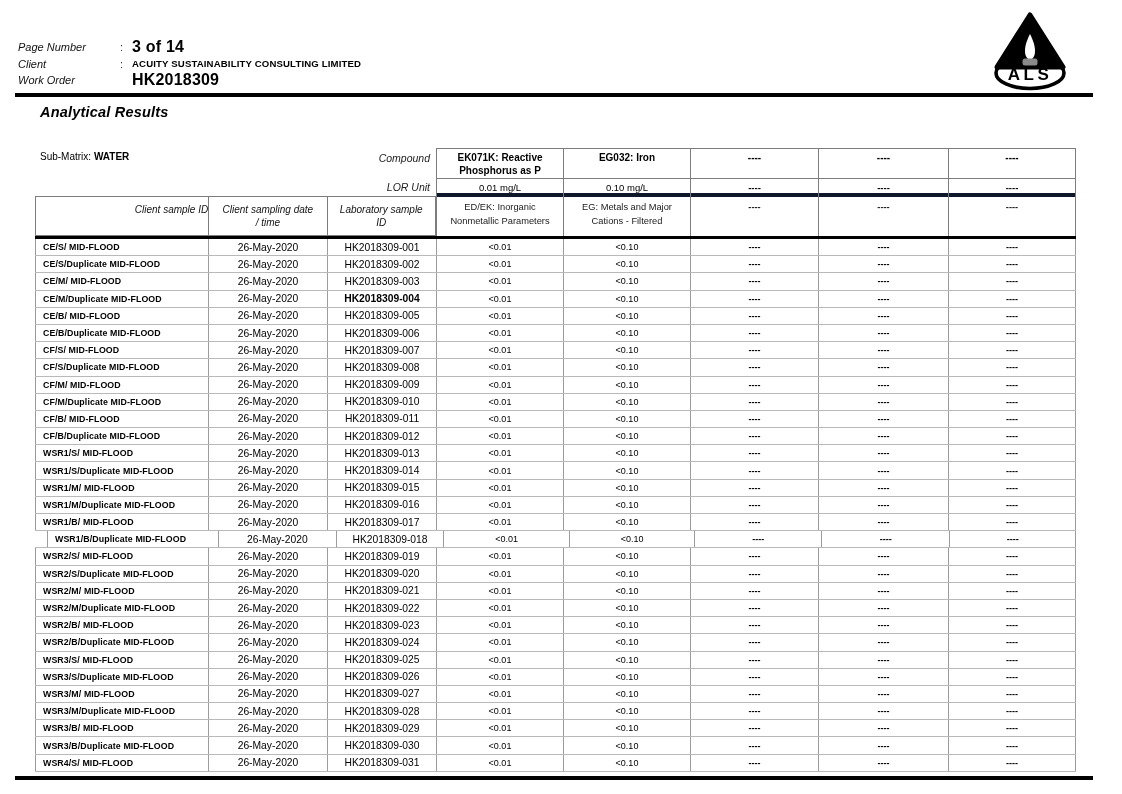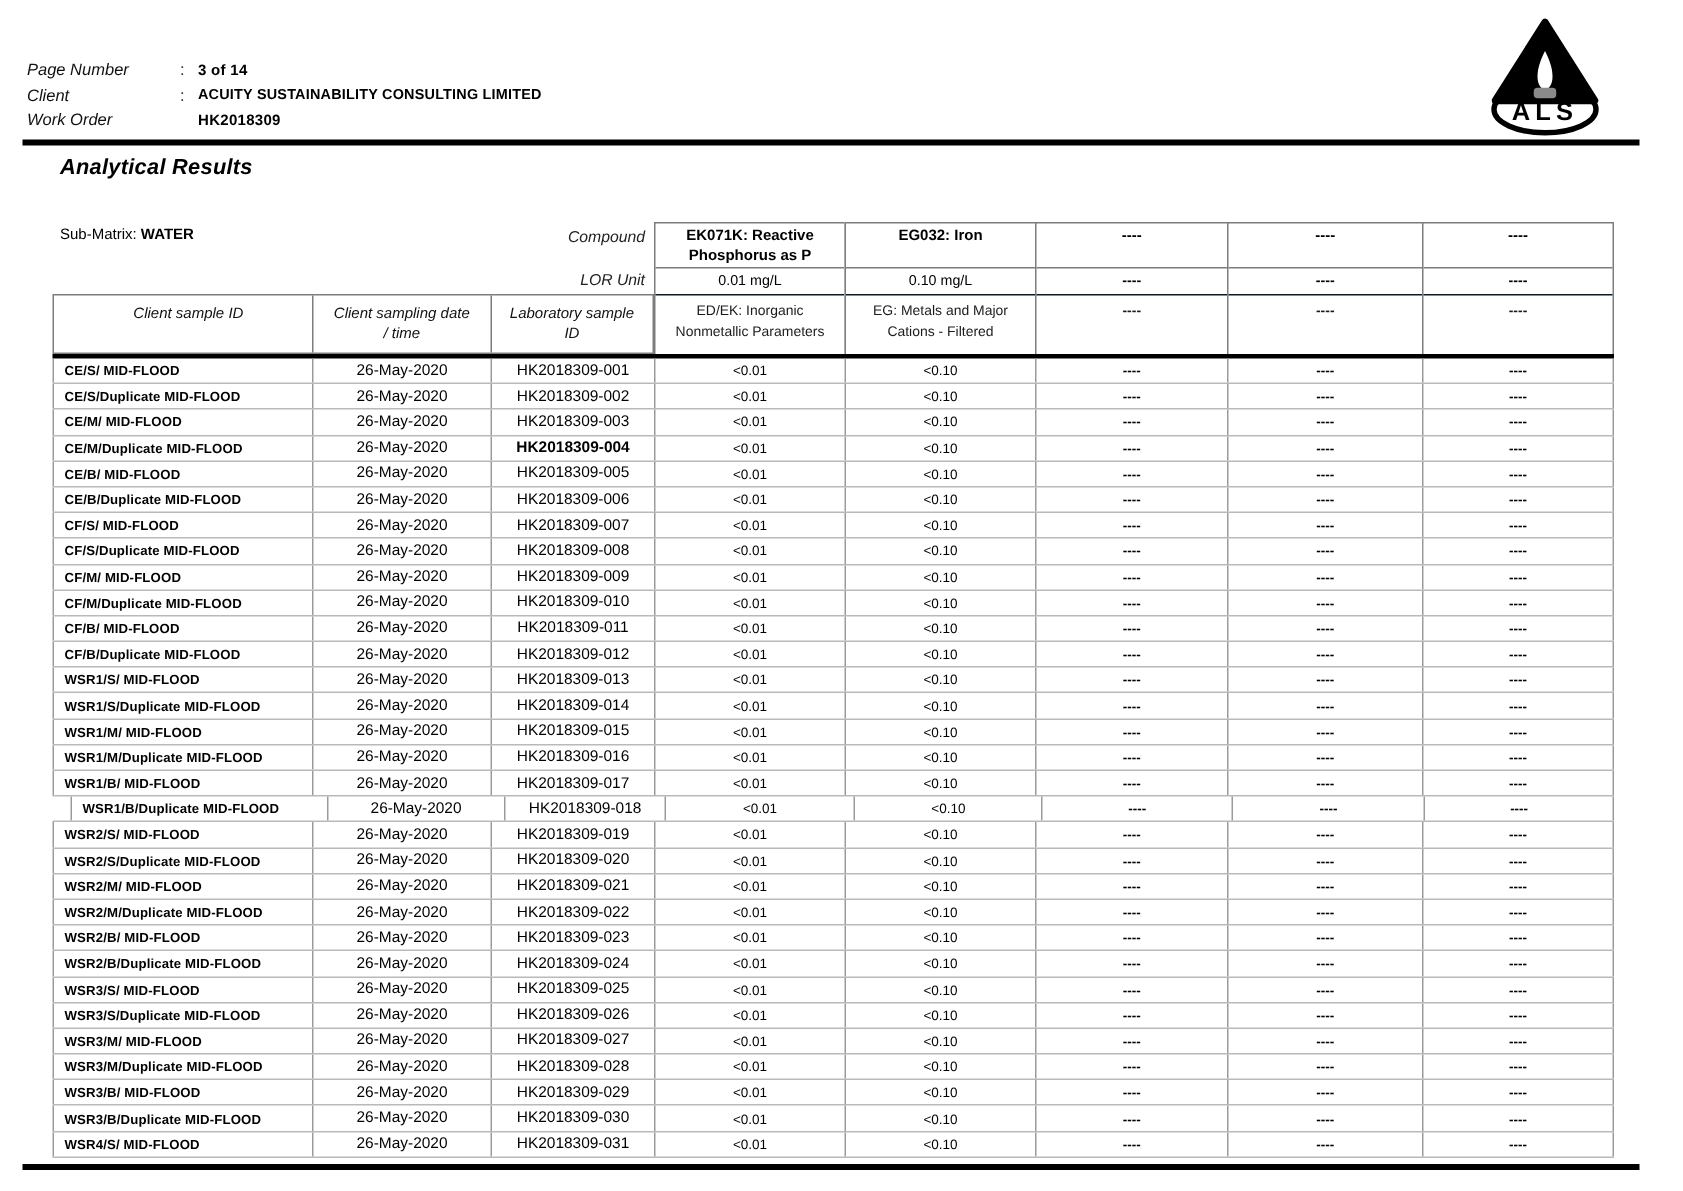--- a/index.html
+++ b/index.html
@@ -9,21 +9,21 @@
     background:#ffffff;
     font-family:"Liberation Sans", sans-serif;
     color:#000;
     overflow:hidden;
   }
   
   .kv-block{position:absolute;left:18px;top:39px;}
   .kv-row{display:flex;height:16.5px;align-items:center;}
   .kv-label{width:102px;font-style:italic;font-size:11px;color:#111;}
   .kv-sep{width:12px;font-size:11px;color:#333;}
-  .kv-value{font-weight:bold;font-size:10px;letter-spacing:.2px;}
+  .kv-value{font-weight:bold;font-size:16px;letter-spacing:.2px;}
   .kv-value-1{font-size:9.6px;letter-spacing:.15px;}
   .top-rule{position:absolute;left:15px;top:93px;width:1078px;height:3.5px;background:#000;}
   .bottom-rule{position:absolute;left:15px;top:776px;width:1078px;height:4px;background:#000;}
 
   .logo{position:absolute;left:993px;top:10px;width:100px;height:82px;}
 
   .section-title{
     position:absolute;left:40px;top:104px;
     font-size:14.5px;font-weight:bold;font-style:italic;letter-spacing:.2px;
   }
@@ -37,34 +37,34 @@
 
   .compound-headers{position:absolute;left:0;top:0;}
   .c-col{
     position:absolute;top:148px;
     box-sizing:border-box;
     border:1px solid #7d7d7d;
     background:#fff;
   }
   .c-name{height:30px;box-sizing:border-box;border-bottom:1px solid #7d7d7d;
     text-align:center;font-weight:bold;font-size:10px;line-height:12.5px;padding-top:3px;}
-  .c-lor{height:18px;box-sizing:border-box;border-bottom:1px solid #0f172a;
+  .c-lor{height:18px;box-sizing:border-box;border-bottom:4px solid #0f172a;
     text-align:center;font-size:9.5px;line-height:17px;}
   .c-method{height:39px;box-sizing:border-box;
     text-align:center;font-size:9.3px;line-height:14px;padding-top:3px;color:#1a1a1a;}
   .c-name .ln,.c-method .ln{display:block;}
 
   .id-header-box{
     position:absolute;left:35px;top:196px;width:401px;height:40px;
     box-sizing:border-box;border:1px solid #7d7d7d;display:flex;background:#fff;
   }
   .id-h{box-sizing:border-box;font-style:italic;font-size:10px;line-height:13px;
     padding-top:6px;text-align:center;color:#111;}
   .id-h .ln{display:block;}
-  .id-h:nth-child(1){text-align:center;padding-left:7px;}
+  .id-h:nth-child(1){text-align:right;padding-left:7px;}
   .id-h:nth-child(2),.id-h:nth-child(3){border-left:1px solid #7d7d7d;}
 
   .thick-sep{position:absolute;left:35px;top:236px;width:1041px;height:3px;background:#000;}
 
   
   .t-body{position:absolute;left:35px;top:239px;width:1041px;}
   .t-row{display:flex;height:17.2px;box-sizing:border-box;border-bottom:1px solid #b9b9b9;}
   .t-c{box-sizing:border-box;border-left:1px solid #9b9b9b;display:flex;align-items:center;justify-content:center;overflow:hidden;}
   .t-c.last{border-right:1px solid #9b9b9b;}
   .c-sample{justify-content:flex-start;padding-left:7px;font-size:8.8px;font-weight:bold;letter-spacing:.1px;}

